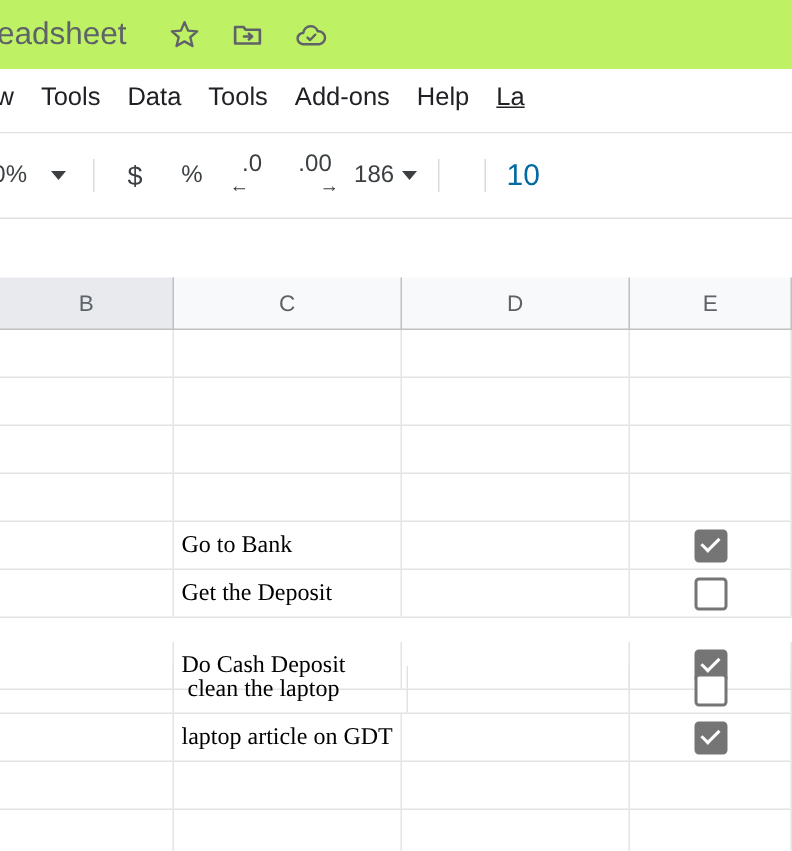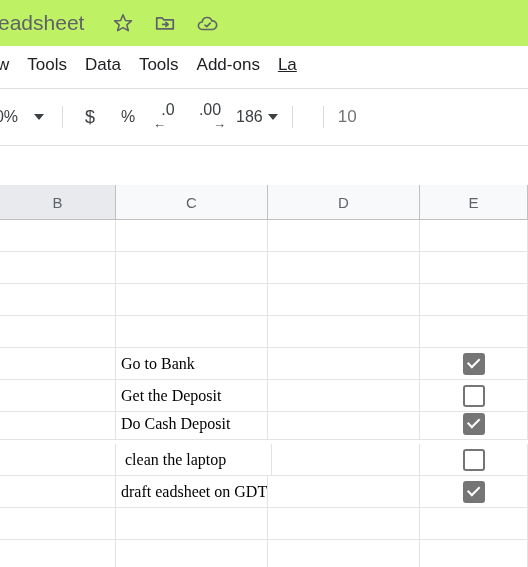--- a/index.html
+++ b/index.html
@@ -169,21 +169,21 @@
     align-items: center;
     cursor: pointer;
   }
   #font-name { font-size: 16px; color: #3c4043; }
 
   #fontsize-control {
     display: inline-flex;
     align-items: center;
     cursor: pointer;
   }
-  #font-size-value { font-size: 17px; color: #737373; }
+  #font-size-value { font-size: 20px; color: #0369a1; }
 
   
   #grid-wrap {
     position: absolute;
     left: 0; top: 146px;
     width: 528px;
     height: 421px;
     overflow: hidden;
     background: #ffffff;
   }
@@ -309,20 +309,21 @@
     </svg>
   </span>
 </div>
 
 <div id="menu-bar">
   <span class="menu-item">w</span>
   <span class="menu-item">Tools</span>
   <span class="menu-item">Data</span>
   <span class="menu-item">Tools</span>
   <span class="menu-item">Add-ons</span>
+  <span class="menu-item">Help</span>
   <span id="last-edit-link">La</span>
 </div>
 
 <div id="toolbar-sep-top"></div>
 
 <div id="toolbar">
 
   <span id="zoom-control">
     <span id="zoom-value">00%</span>
     <span class="caret" style="margin-left:16px;"></span>
@@ -416,21 +417,21 @@
       <div class="grid-row" style="top: 160px;">
         <div class="cell" style="left: 0px; width: 116px;"></div>
         <div class="cell" style="left: 116px; width: 152px;">
           <span>Get the Deposit</span>
         </div>
         <div class="cell" style="left: 268px; width: 152px;"></div>
         <div class="cell center" style="left: 420px; width: 108px;">
           <span class="checkbox unchecked"></span>
         </div>
       </div>
-      <div class="grid-row" style="top: 188px;">
+      <div class="grid-row" style="top: 208px;">
         <div class="cell" style="left: 0px; width: 116px;"></div>
         <div class="cell" style="left: 116px; width: 152px;">
           <span>Do Cash Deposit</span>
         </div>
         <div class="cell" style="left: 268px; width: 152px;"></div>
         <div class="cell center" style="left: 420px; width: 108px;">
           <span class="checkbox checked"></span>
         </div>
       </div>
       <div class="grid-row" style="top: 224px;">
@@ -439,21 +440,21 @@
           <span>clean the laptop</span>
         </div>
         <div class="cell" style="left: 268px; width: 152px;"></div>
         <div class="cell center" style="left: 420px; width: 108px;">
           <span class="checkbox unchecked"></span>
         </div>
       </div>
       <div class="grid-row" style="top: 256px;">
         <div class="cell" style="left: 0px; width: 116px;"></div>
         <div class="cell" style="left: 116px; width: 152px;">
-          <span>draft eadsheet on GDT</span>
+          <span>laptop article on GDT</span>
         </div>
         <div class="cell" style="left: 268px; width: 152px;"></div>
         <div class="cell center" style="left: 420px; width: 108px;">
           <span class="checkbox checked"></span>
         </div>
       </div>
       <div class="grid-row" style="top: 288px;">
         <div class="cell" style="left: 0px; width: 116px;"></div>
         <div class="cell" style="left: 116px; width: 152px;"></div>
         <div class="cell" style="left: 268px; width: 152px;"></div>

